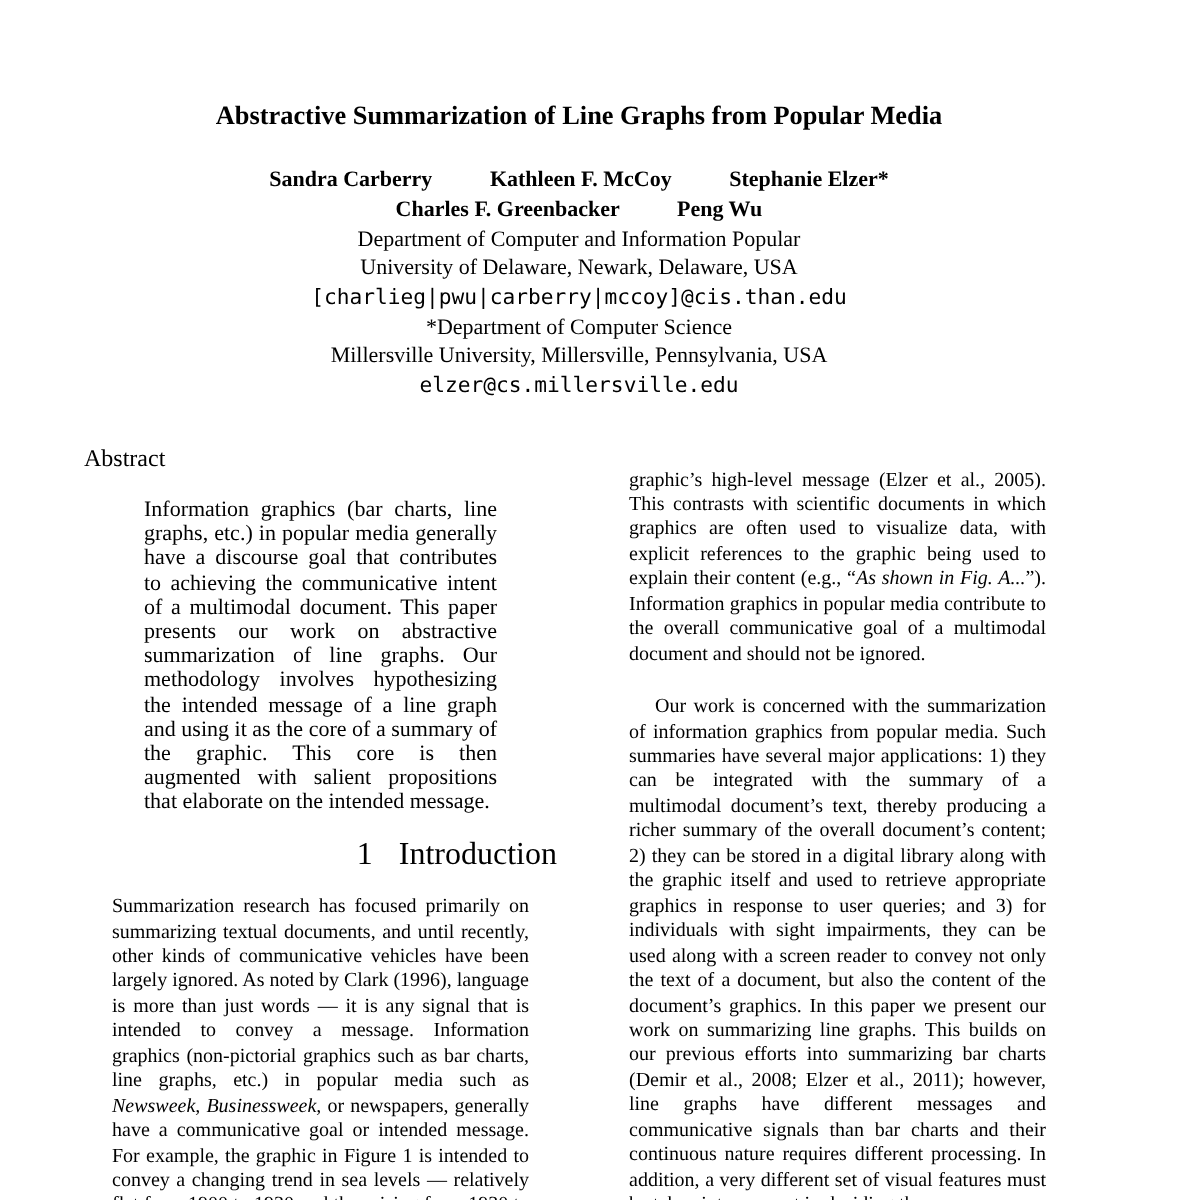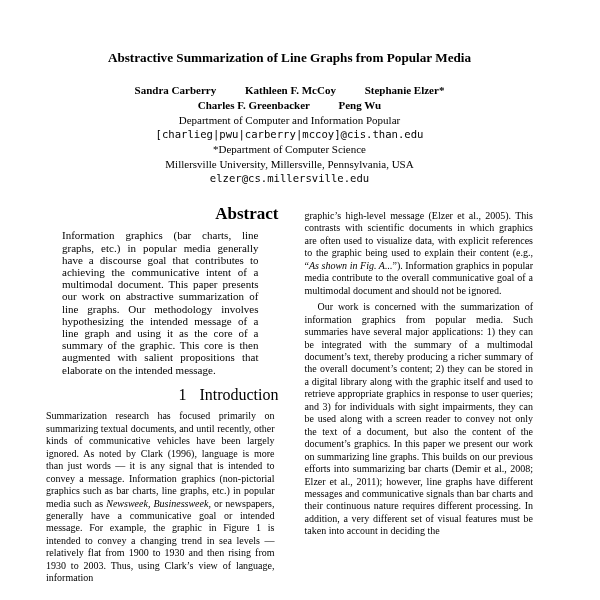--- a/index.html
+++ b/index.html
@@ -49,39 +49,39 @@
     gap: 22px;
     margin-top: 20px;
   }
   .col {
     width: 248px;
     font-size: 10px;
     line-height: 12.45px;
     text-align: justify;
   }
   .abstract-heading {
-    text-align: right;
-    font-weight: bold;
-    font-size: 17px;
+    text-align: left;
+    font-weight: normal;
+    font-size: 12px;
     margin: 2px 0 9px 0;
   }
   .abstract-body {
     padding: 0 16px;
     font-size: 11px;
     line-height: 12.2px;
     text-align: justify;
   }
   .section-heading {
     font-weight: normal;
     font-size: 16px;
     margin: 13px 0 9px 0;
     text-align: right;
   }
   .section-heading .sec-num { margin-right: 13px; }
-  .para { margin: 4px; }
+  .para { margin: 14px; }
   .para.indent { text-indent: 13px; }
   .it { font-style: italic; }
 </style>
 </head>
 <body>
 
 <div class="page">
 
   <h1 class="title">Abstractive Summarization of Line Graphs from Popular Media</h1>
 
@@ -89,20 +89,21 @@
     <span class="author">Sandra Carberry</span>
     <span class="author">Kathleen F. McCoy</span>
     <span class="author">Stephanie Elzer*</span>
   </div>
   <div class="authors">
     <span class="author">Charles F. Greenbacker</span>
     <span class="author">Peng Wu</span>
   </div>
 
   <div class="affiliation">Department of Computer and Information Popular</div>
+  <div class="affiliation">University of Delaware, Newark, Delaware, USA</div>
   <div class="email">[charlieg|pwu|carberry|mccoy]@cis.than.edu</div>
   <div class="affiliation">*Department of Computer Science</div>
   <div class="affiliation">Millersville University, Millersville, Pennsylvania, USA</div>
   <div class="email">elzer@cs.millersville.edu</div>
 
   <div class="columns">
 
     <div class="col">
       <div class="abstract-heading">Abstract</div>
       <p class="abstract-body para">Information graphics (bar charts, line graphs, etc.) in popular media generally have a discourse goal that contributes to achieving the communicative intent of a multimodal document. This paper presents our work on abstractive summarization of line graphs. Our methodology involves hypothesizing the intended message of a line graph and using it as the core of a summary of the graphic. This core is then augmented with salient propositions that elaborate on the intended message.</p>

